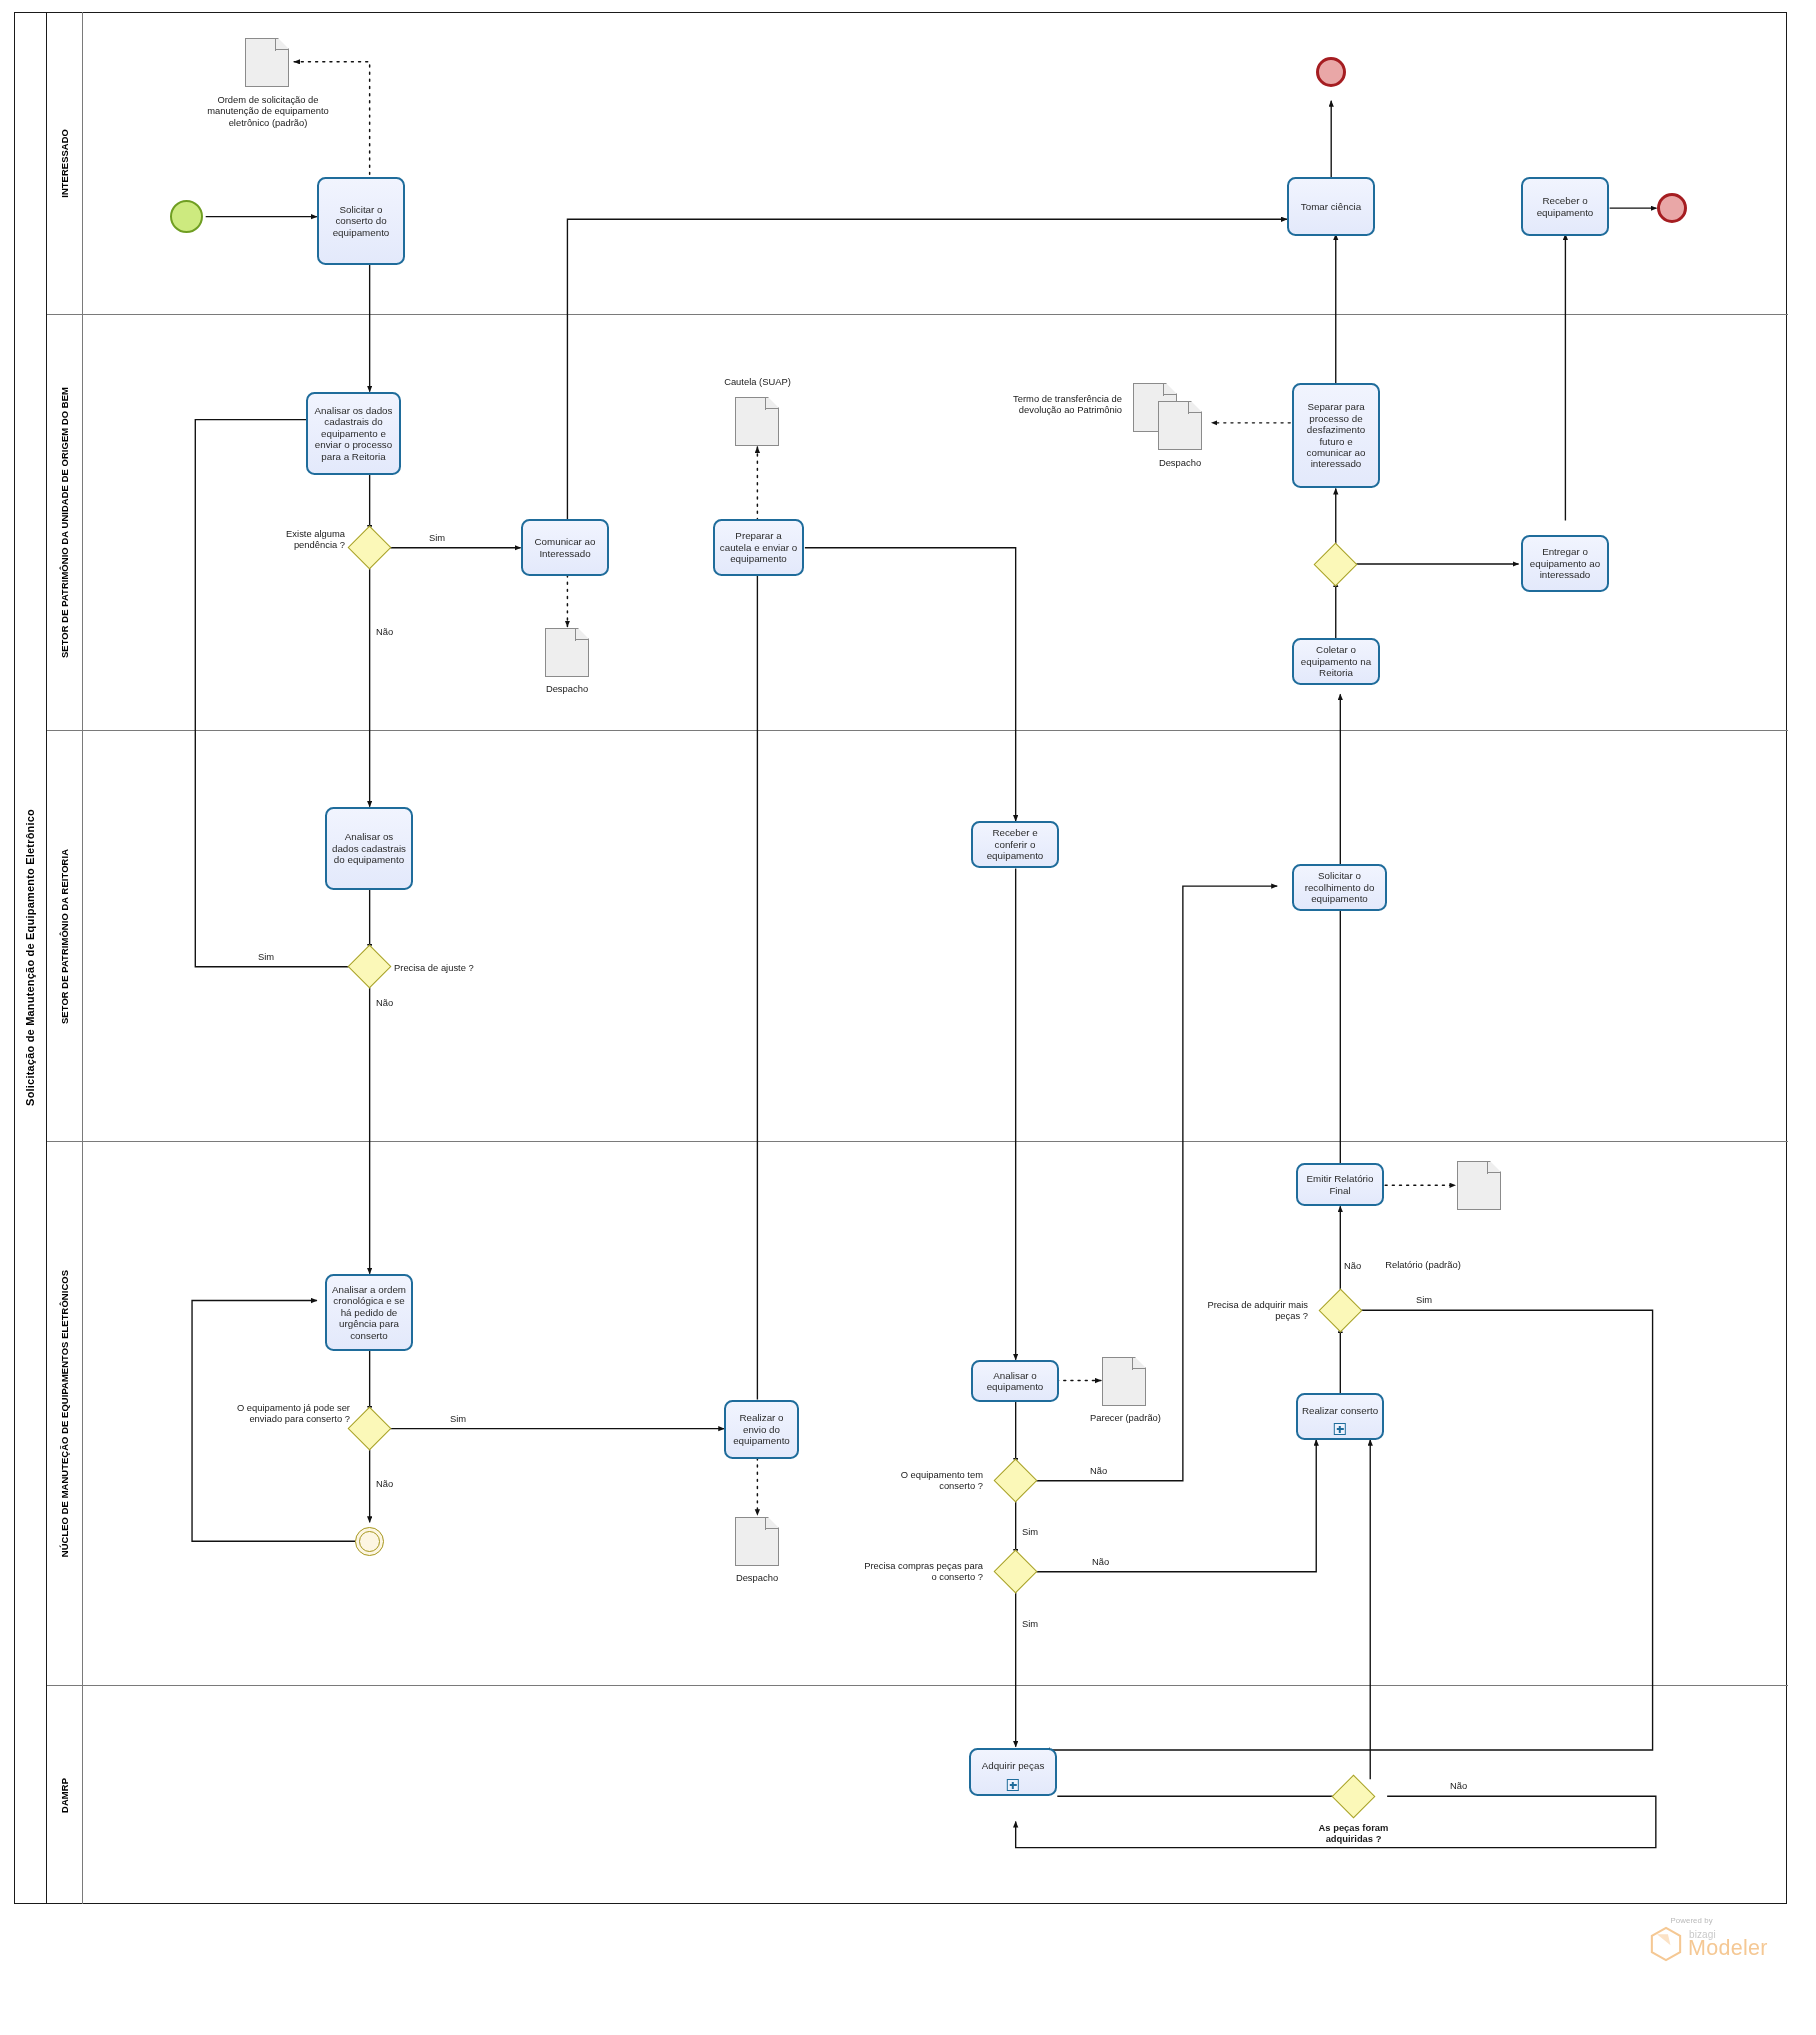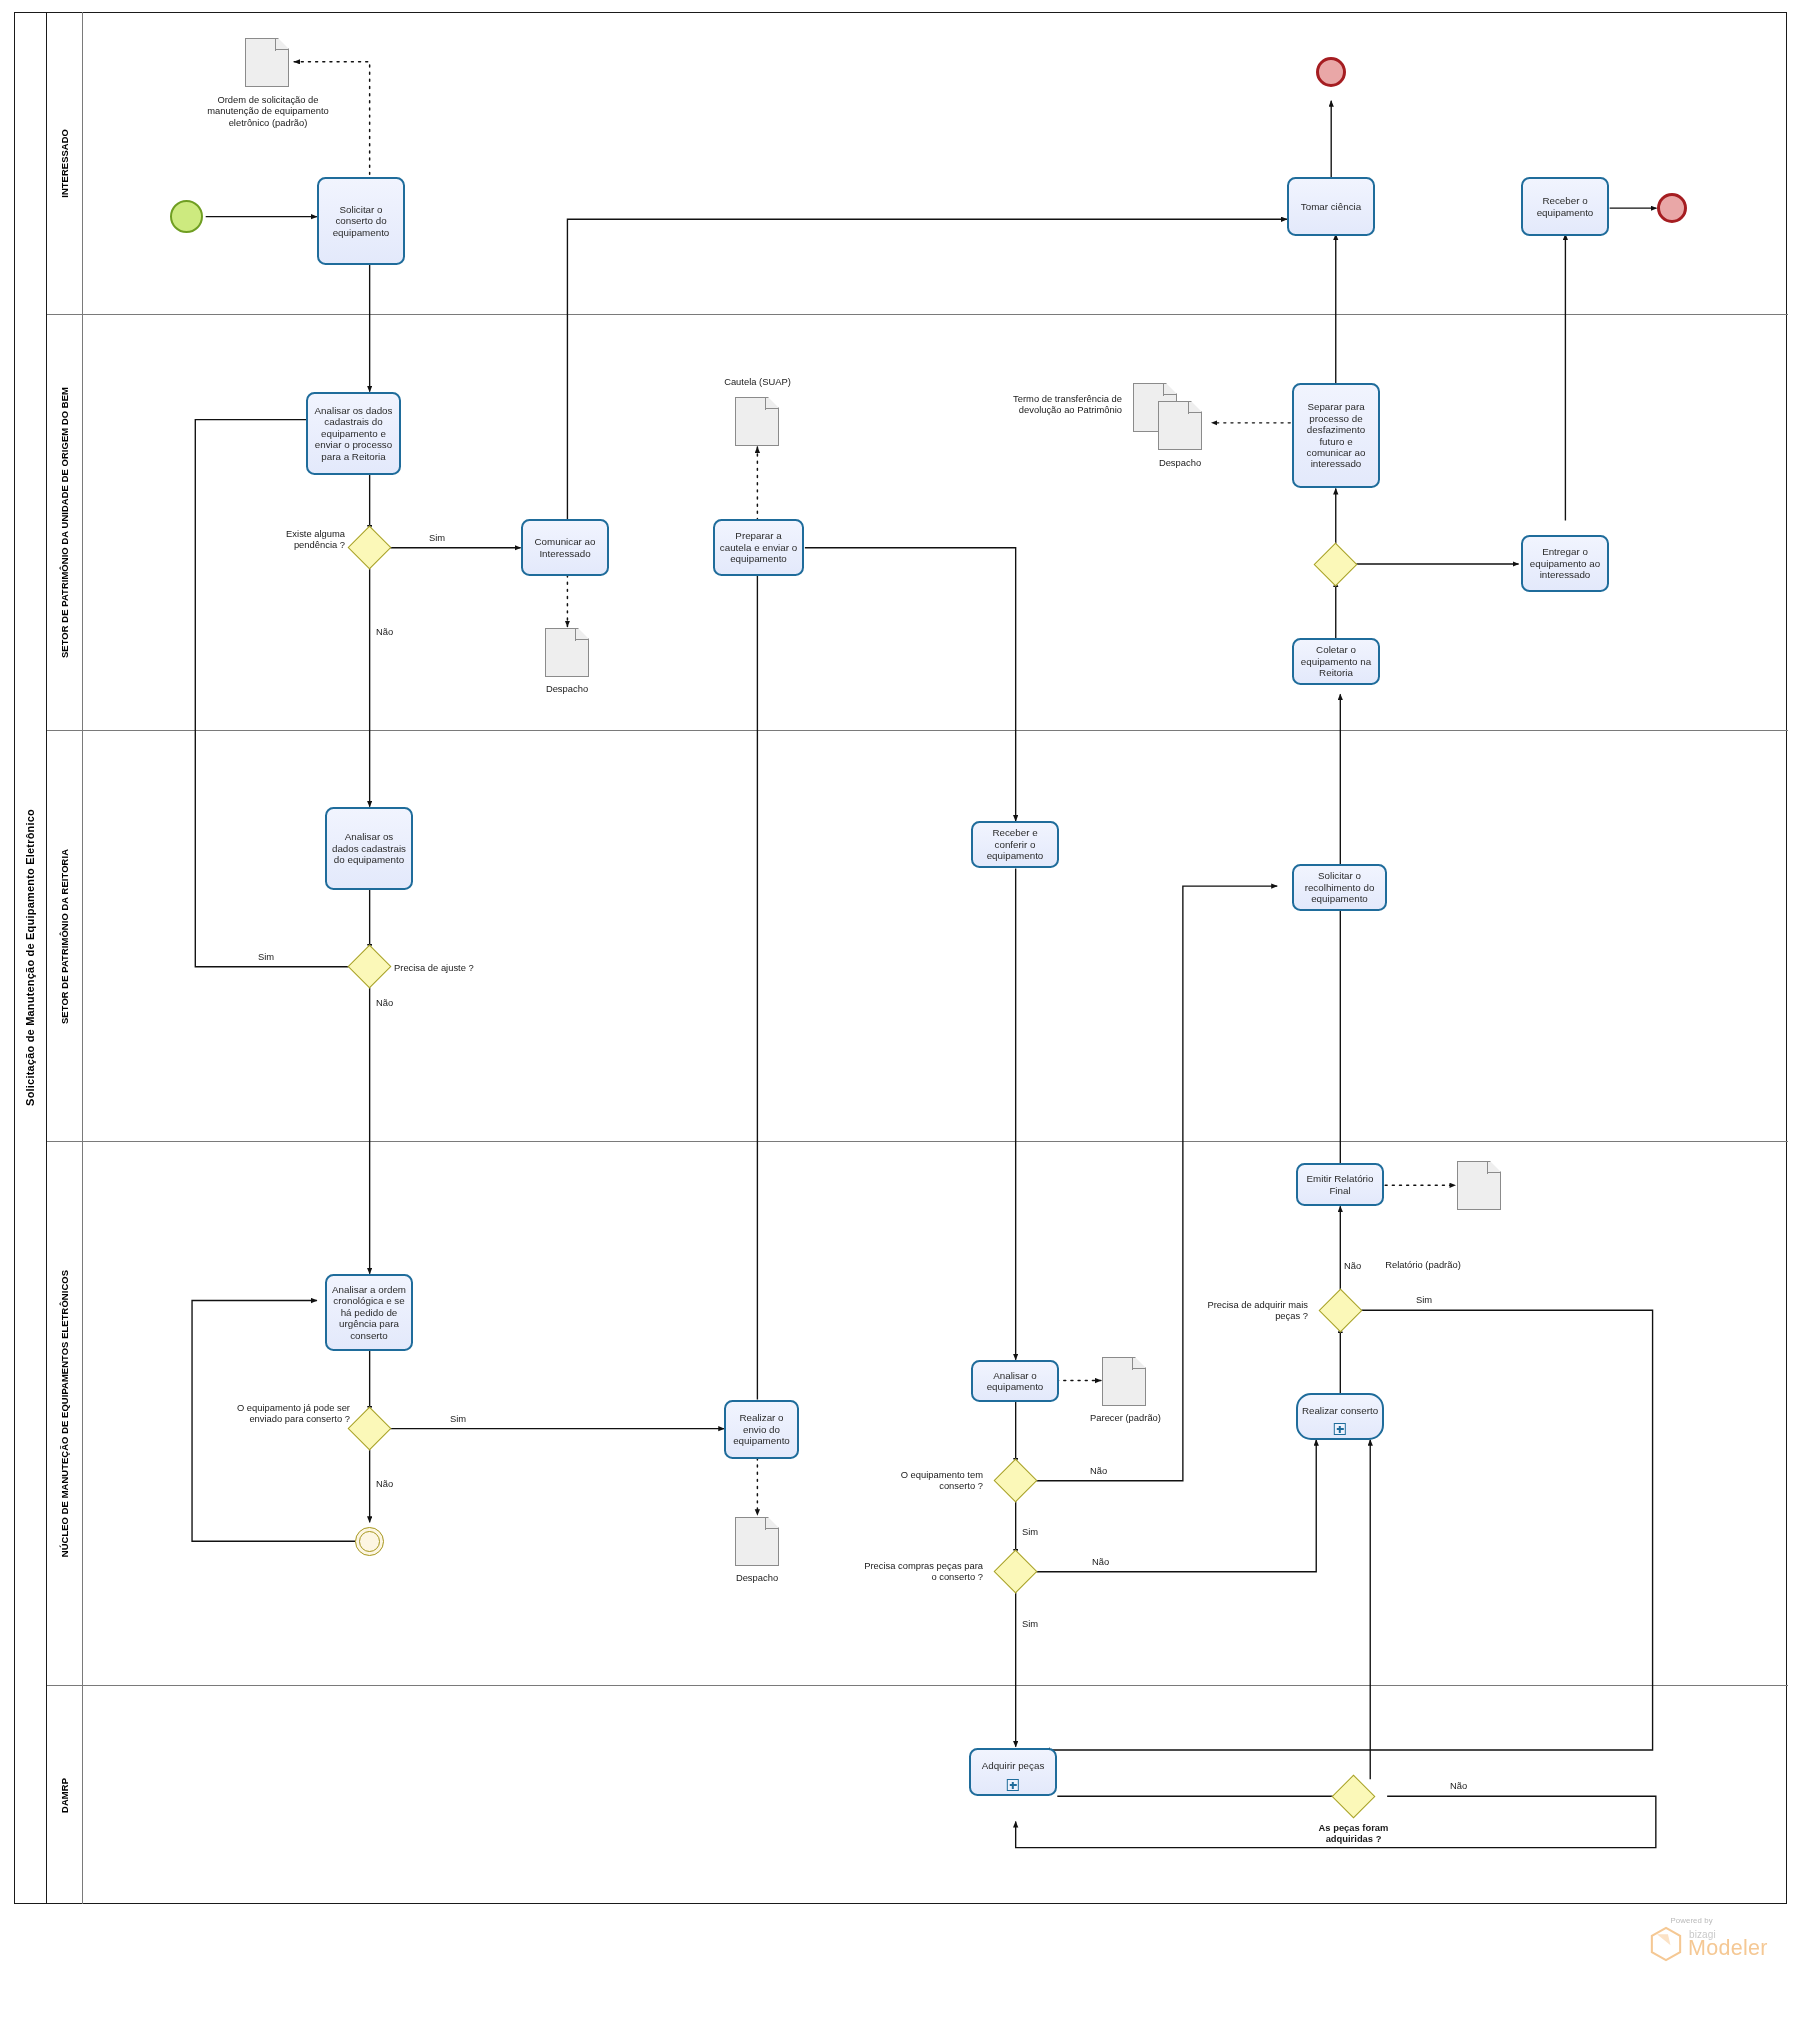--- a/index.html
+++ b/index.html
@@ -347,21 +347,21 @@
     <div class="fold"></div>
     <div class="foldline"></div>
   </div>
   <div class="lbl" style="left:1374px;top:1215px;width:98px;margin-top:44px;">Relatório (padrão)</div>
 
   <div class="gw" style="left:1325px;top:1295px;"></div>
   <div class="lbl l" style="left:1196px;top:1299px;width:112px;">Precisa de adquirir mais peças ?</div>
   <div class="flowlbl" style="left:1344px;top:1260px;">Não</div>
   <div class="flowlbl" style="left:1416px;top:1294px;">Sim</div>
 
-  <div class="task sub" style="left:1296px;top:1393px;width:88px;height:47px;border-radius:15px;">
+  <div class="task sub" style="left:1296px;top:1393px;width:88px;height:47px;">
     <span class="tl">Realizar conserto</span>
     <span class="subplus"></span>
   </div>
 
   <div class="task sub" style="left:969px;top:1748px;width:88px;height:48px;">
     <span class="tl">Adquirir peças</span>
     <span class="subplus"></span>
   </div>
 
   <div class="gw" style="left:1338px;top:1781px;"></div>

